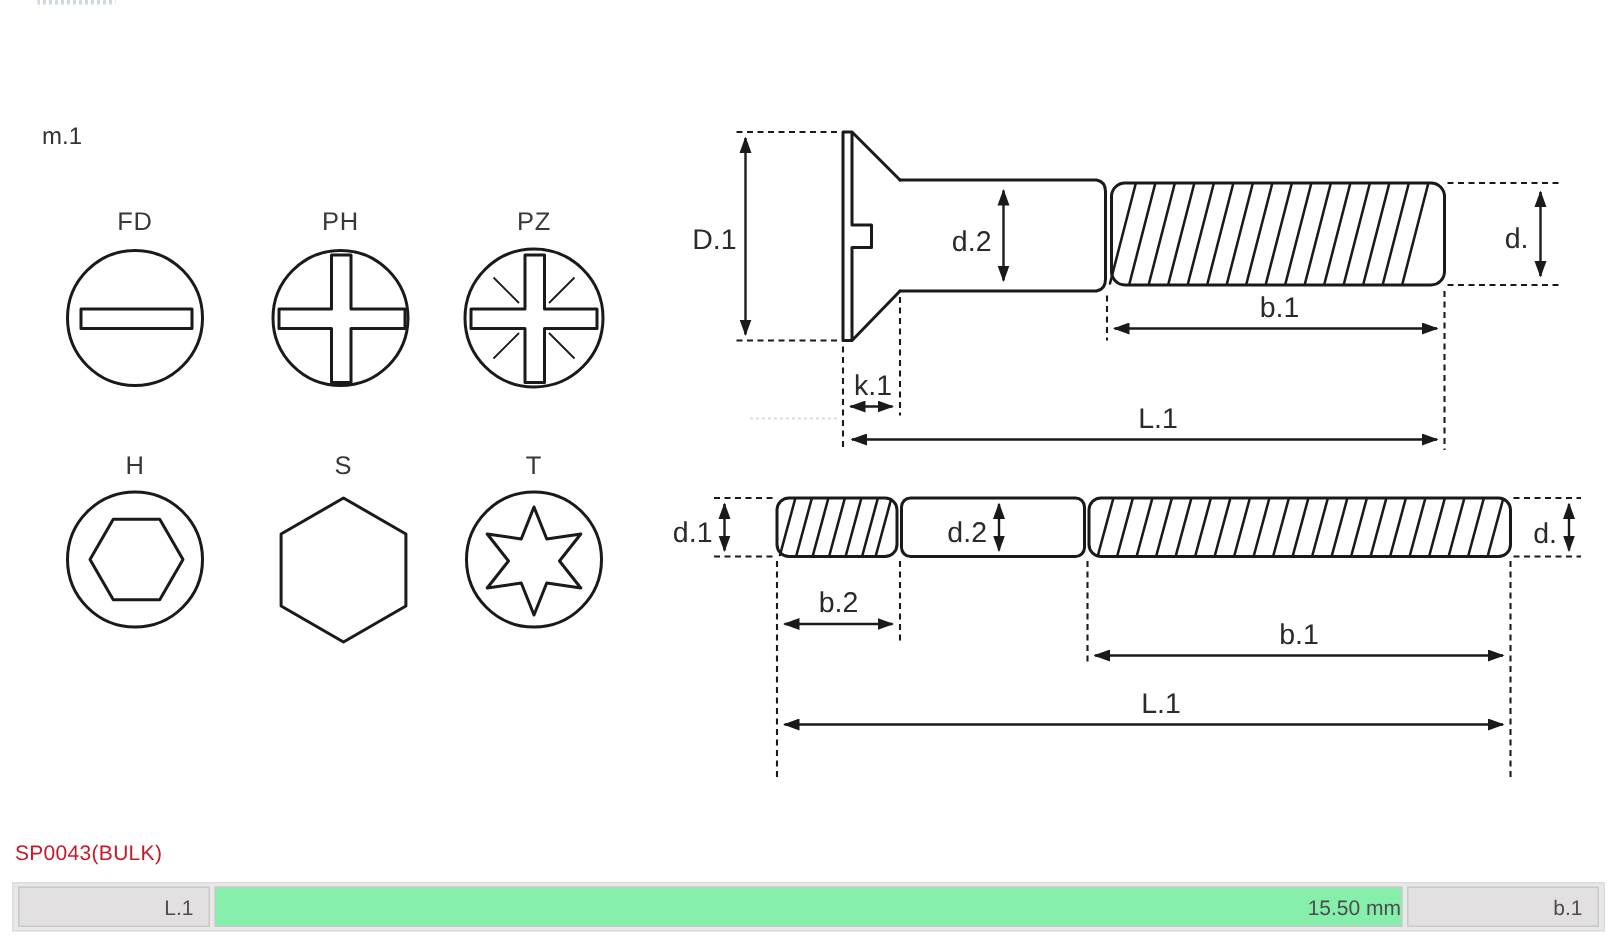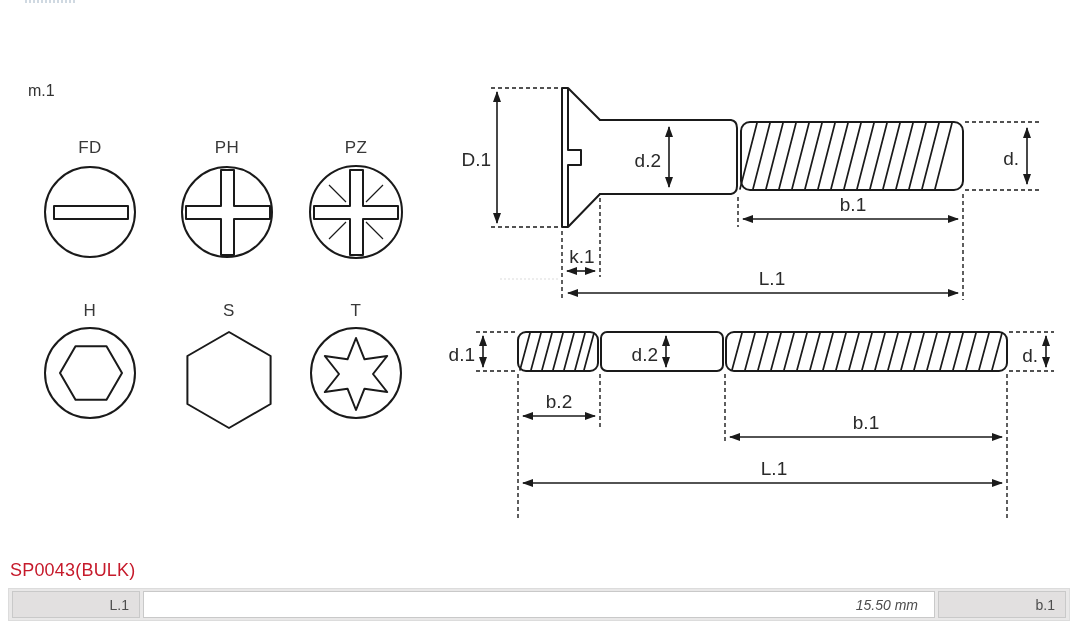--- a/index.html
+++ b/index.html
@@ -11,27 +11,27 @@
   .outline{fill:none;stroke:#1a1a1a;stroke-width:2px;stroke-linejoin:round;stroke-linecap:round;}
   .hatch{fill:none;stroke:#1a1a1a;stroke-width:1.7px;stroke-linecap:round;}
   .thin{fill:none;stroke:#1a1a1a;stroke-width:1.2px;}
   .dim{fill:none;stroke:#1a1a1a;stroke-width:1.6px;}
   .dash{fill:none;stroke:#1a1a1a;stroke-width:1.4px;stroke-dasharray:4 3;}
   .faint{fill:none;stroke:#dcdcdc;stroke-width:1.2px;stroke-dasharray:2 2;}
   .dimlabel{font-family:"Liberation Sans",sans-serif;font-size:19px;fill:#2a2a2a;}
   .drivelabel{font-family:"Liberation Sans",sans-serif;font-size:17px;fill:#383838;letter-spacing:.5px;}
   .modlabel{font-family:"Liberation Sans",sans-serif;font-size:16px;fill:#333;}
   .mid{text-anchor:middle;} .end{text-anchor:end;}
-  #part-number{position:absolute;left:10px;top:560px;font-size:18px;color:#c61a2b;letter-spacing:.2px;}
+  #part-number{position:absolute;left:10px;top:560px;font-size:14px;color:#c61a2b;letter-spacing:.2px;}
   #spec-table{position:absolute;left:8px;top:588px;width:1062px;height:33px;background:#e9e8e8;
     border:1px solid #dcdcdc;box-sizing:border-box;display:flex;align-items:center;padding:0 3px;gap:3px;}
   .cell{height:27px;line-height:27px;font-size:14px;color:#4d4d4d;box-sizing:border-box;
     border:1px solid #c9c9c9;text-align:right;}
   .cell.label{width:128px;background:#e2e0e0;padding-right:10px;flex:0 0 auto;}
-  .cell.value{flex:1 1 auto;background:#ffffff;padding-right:16px;font-style:italic;}
+  .cell.value{flex:1 1 auto;background:#86efac;padding-right:0;}
 </style>
 </head>
 <body>
 
 <div id="stage">
 
   <div id="artifact"></div>
 
   <svg id="diagram-svg" width="1080" height="556" viewBox="0 0 1080 556" xmlns="http://www.w3.org/2000/svg">
     <defs>

